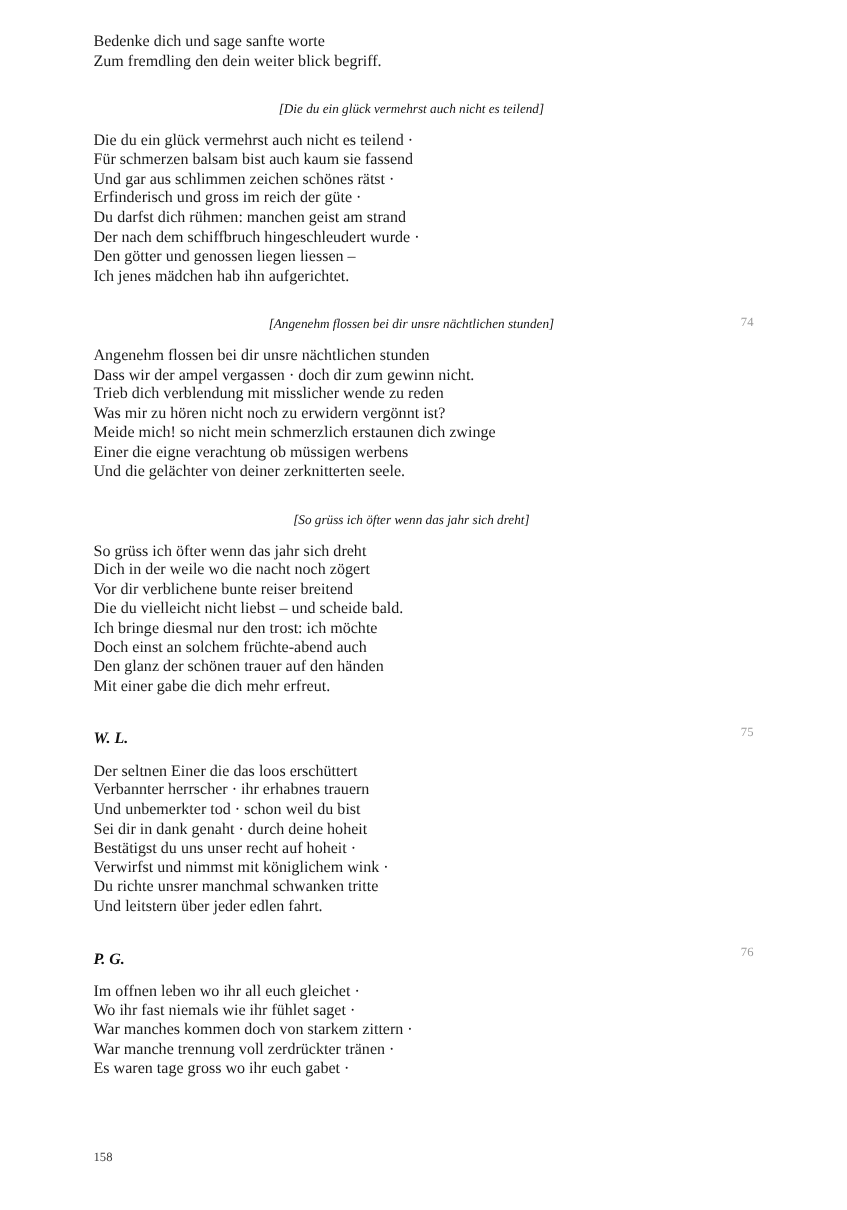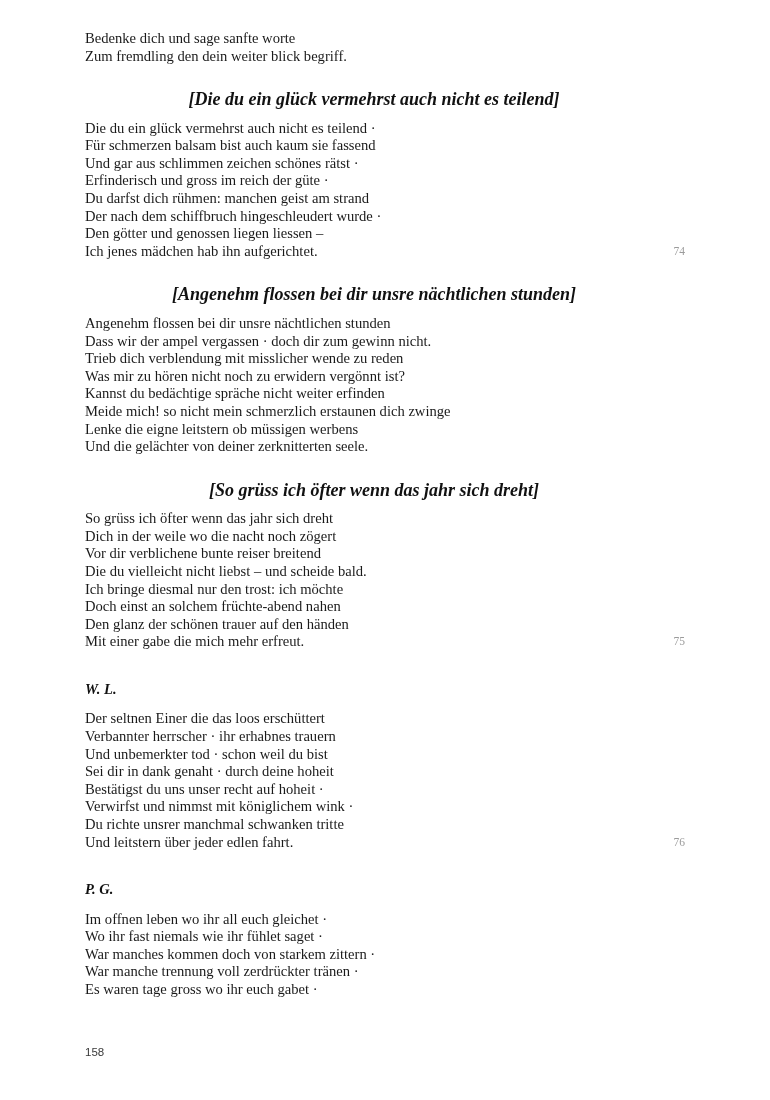--- a/index.html
+++ b/index.html
@@ -22,22 +22,22 @@
     left: 85px;
     top: 30px;
     width: 578px;
   }
   .poem {
     position: relative;
   }
   .poem-title {
     text-align: center;
     font-style: italic;
-    font-weight: bold;
-    font-size: 18px;
+    font-weight: normal;
+    font-size: 12px;
     line-height: 17.5px;
     color: #111111;
   }
   .initials {
     text-align: left;
     font-style: italic;
     font-weight: bold;
     font-size: 14.5px;
     line-height: 17.5px;
     color: #111111;
@@ -50,28 +50,29 @@
   .line {
     white-space: pre;
   }
   .poem-number {
     position: absolute;
     right: -22px;
     font-size: 11.5px;
     line-height: 17.6px;
     color: #9b9b9b;
     font-family: "Liberation Serif", "DejaVu Serif", serif;
+    margin-top: 42px;
   }
   .folio {
     position: absolute;
     left: 85px;
     top: 1046px;
     font-size: 11.5px;
     color: #3a3a3a;
-    font-family: Liberation Sans, sans-serif;
+    font-family: Liberation Serif, serif;
   }
   .gap-title-before { height: 26px; }
   .gap-title-after  { height: 11px; }
   .gap-initials-before { height: 30px; }
   .gap-initials-after  { height: 12px; }
 </style>
 </head>
 <body>
 
 <div class="page">
@@ -98,38 +99,37 @@
     </div>
 
     <div class="gap-title-before"></div>
     <div class="poem-title">[Angenehm flossen bei dir unsre nächtlichen stunden]</div>
     <div class="gap-title-after"></div>
     <div class="poem lines">
       <div class="line">Angenehm flossen bei dir unsre nächtlichen stunden</div>
       <div class="line">Dass wir der ampel vergassen · doch dir zum gewinn nicht.</div>
       <div class="line">Trieb dich verblendung mit misslicher wende zu reden</div>
       <div class="line">Was mir zu hören nicht noch zu erwidern vergönnt ist?</div>
-      <div class="line">Kannst du bedächtige spräche nicht weiter erfinden</div>
       <div class="line">Meide mich! so nicht mein schmerzlich erstaunen dich zwinge</div>
-      <div class="line">Lenke die eigne leitstern ob müssigen werbens</div>
+      <div class="line">Einer die eigne verachtung ob müssigen werbens</div>
       <div class="line">Und die gelächter von deiner zerknitterten seele.</div>
     </div>
 
     <div class="gap-title-before"></div>
     <div class="poem-title">[So grüss ich öfter wenn das jahr sich dreht]</div>
     <div class="gap-title-after"></div>
     <div class="poem lines">
       <div class="line">So grüss ich öfter wenn das jahr sich dreht</div>
       <div class="line">Dich in der weile wo die nacht noch zögert</div>
       <div class="line">Vor dir verblichene bunte reiser breitend</div>
       <div class="line">Die du vielleicht nicht liebst – und scheide bald.</div>
       <div class="line">Ich bringe diesmal nur den trost: ich möchte</div>
-      <div class="line">Doch einst an solchem früchte-abend nahen</div>
+      <div class="line">Doch einst an solchem früchte-abend auch</div>
       <div class="line">Den glanz der schönen trauer auf den händen</div>
-      <div class="line">Mit einer gabe die mich mehr erfreut.</div>
+      <div class="line">Mit einer gabe die dich mehr erfreut.</div>
       <div class="poem-number" style="top:123.2px;">75</div>
     </div>
 
     <div class="gap-initials-before"></div>
     <div class="initials">W. L.</div>
     <div class="gap-initials-after"></div>
     <div class="poem lines">
       <div class="line">Der seltnen Einer die das loos erschüttert</div>
       <div class="line">Verbannter herrscher · ihr erhabnes trauern</div>
       <div class="line">Und unbemerkter tod · schon weil du bist</div>

